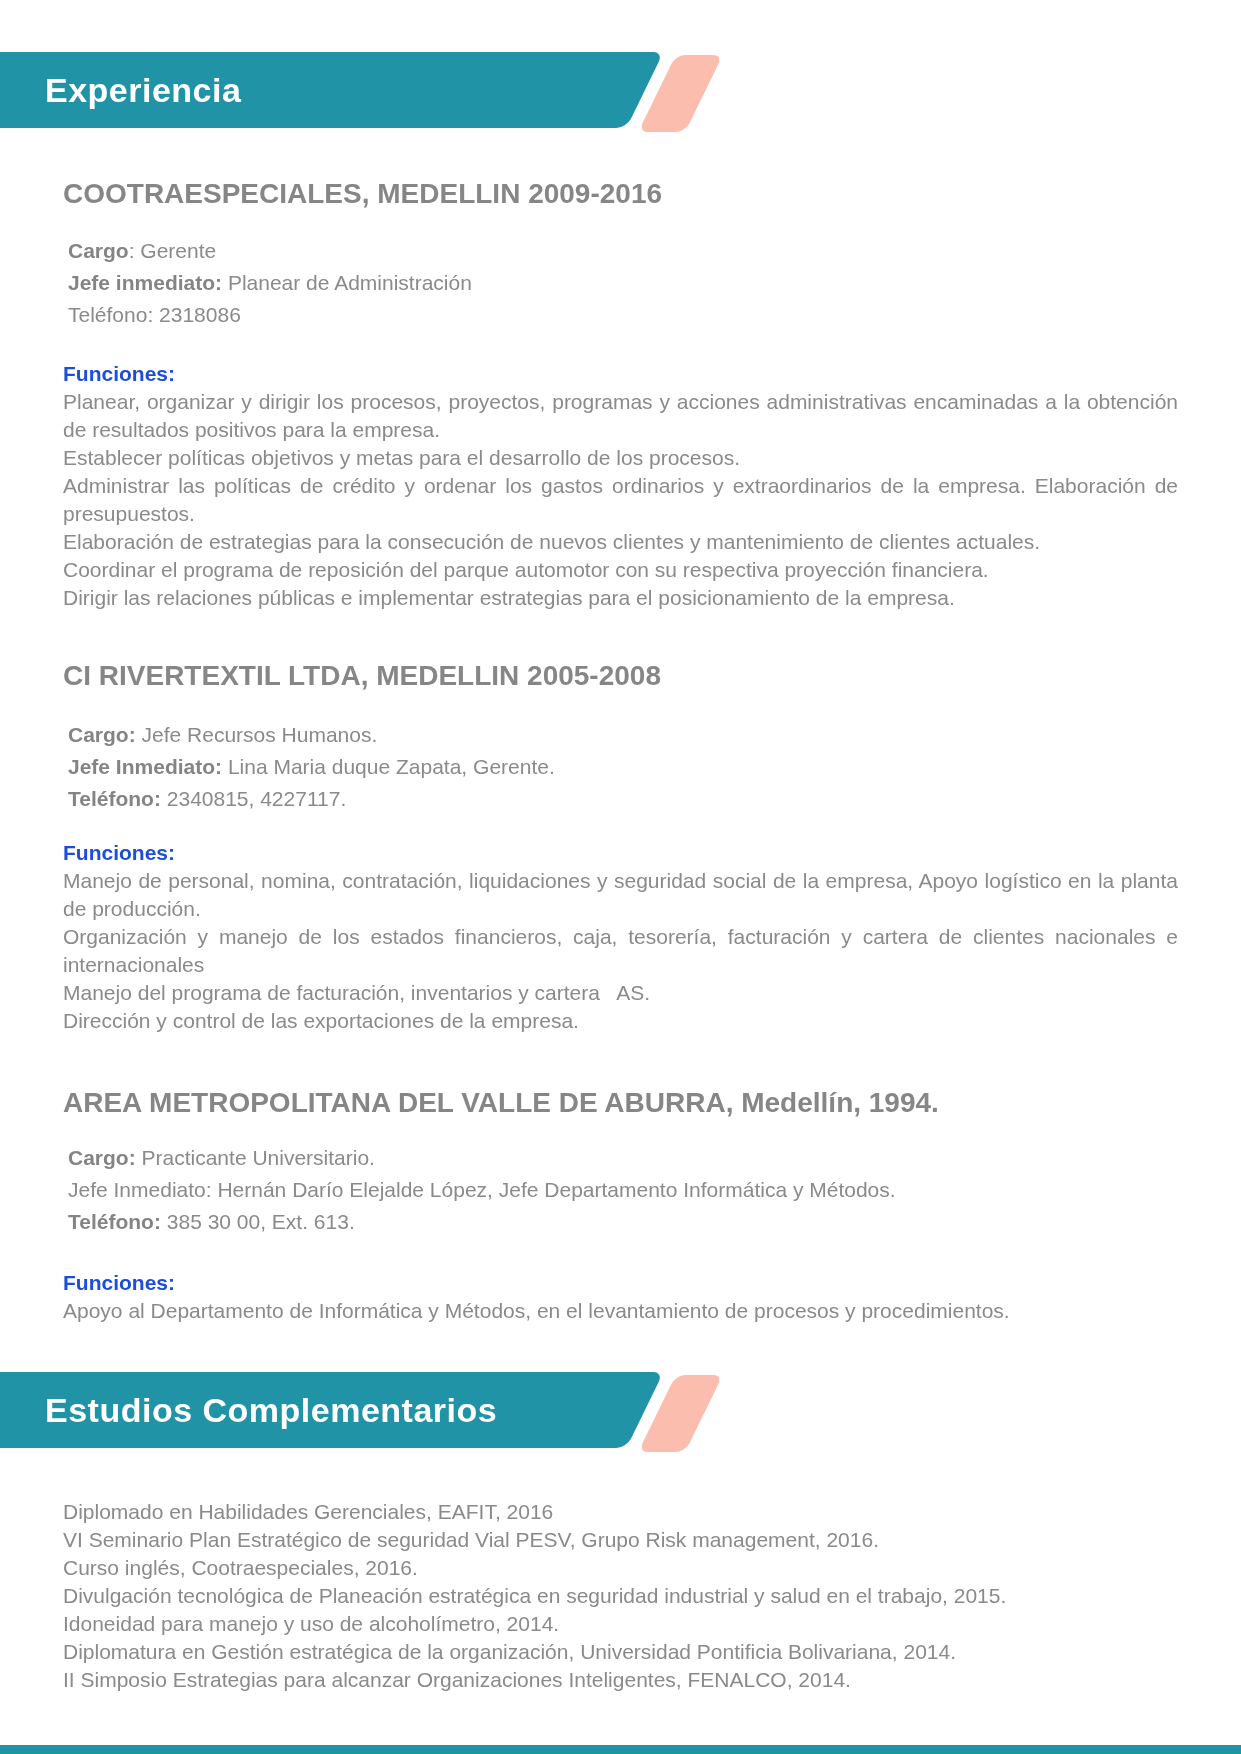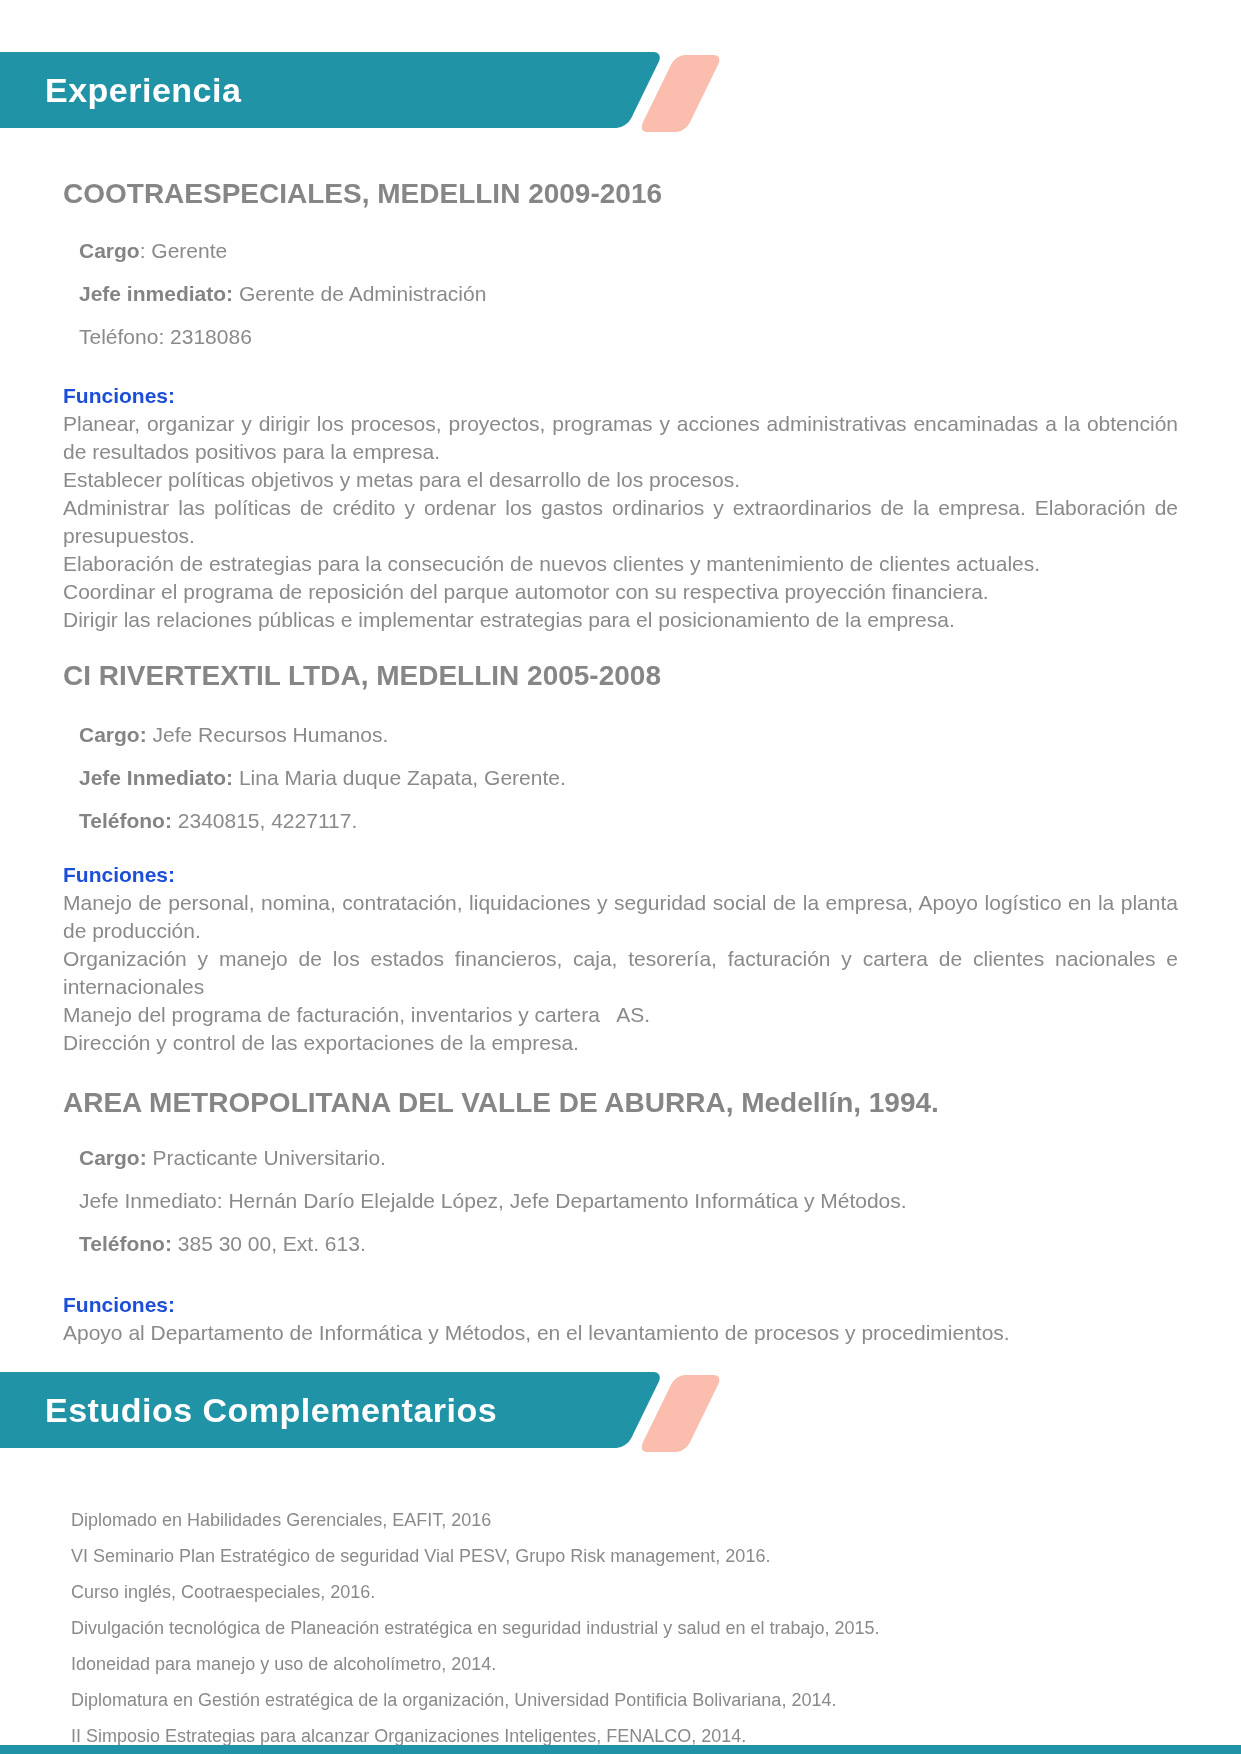--- a/index.html
+++ b/index.html
@@ -26,48 +26,48 @@
     position:absolute;left:45px;top:0;height:76px;margin:0;
     display:flex;align-items:center;
     color:#ffffff;font-size:34px;font-weight:700;letter-spacing:.5px;
   }
   
   .job{position:absolute;left:63px;right:63px;}
   .job-heading{
     margin:0;font-size:28px;font-weight:700;line-height:28px;color:#868686;
   }
   .job-fields{margin:0;}
-  .field{margin:16px;font-size:21px;line-height:27px;white-space:pre-wrap;}
+  .field{margin:5px;font-size:21px;line-height:27px;white-space:pre-wrap;}
   .field .b{font-weight:700;color:#848484;}
   .flabel{margin:0;font-size:21px;line-height:28px;font-weight:700;color:#1d4ed8;}
   .paras p{margin:0;font-size:21px;line-height:28px;text-align:justify;}
   
   .studies{position:absolute;left:63px;right:60px;top:1498px;}
-  .studies p{margin:8px;font-size:18px;line-height:28px;}
+  .studies p{margin:0;font-size:21px;line-height:28px;}
   
   .footer-bar{
     position:absolute;left:0;right:0;bottom:0;height:9px;background:#2093a7;
   }
 </style>
 </head>
 <body>
 
 <div class="page">
 
   <div class="banner" style="top:52px;">
     <div class="banner-bg"></div>
     <div class="banner-accent"></div>
     <h1 class="banner-title">Experiencia</h1>
   </div>
 
   <section class="job" style="top:180px;">
     <h2 class="job-heading">COOTRAESPECIALES, MEDELLIN 2009-2016</h2>
     <div class="job-fields" style="margin-top:29px;">
       <p class="field"><span class="b">Cargo</span><span>: Gerente</span></p>
-      <p class="field"><span class="b">Jefe inmediato:</span><span> Gerente de Administración</span></p>
+      <p class="field"><span class="b">Jefe inmediato:</span><span> Planear de Administración</span></p>
       <p class="field"><span class="b"></span><span>Teléfono: 2318086</span></p>
     </div>
     <p class="flabel" style="margin-top:32px;">Funciones:</p>
     <div class="paras">
       <p>Planear, organizar y dirigir los procesos, proyectos, programas y acciones administrativas encaminadas a la obtención de resultados positivos para la empresa.</p>
       <p>Establecer políticas objetivos y metas para el desarrollo de los procesos.</p>
       <p>Administrar las políticas de crédito y ordenar los gastos ordinarios y extraordinarios de la empresa. Elaboración de presupuestos.</p>
       <p>Elaboración de estrategias para la consecución de nuevos clientes y mantenimiento de clientes actuales.</p>
       <p>Coordinar el programa de reposición del parque automotor con su respectiva proyección financiera.</p>
       <p>Dirigir las relaciones públicas e implementar estrategias para el posicionamiento de la empresa.</p>

